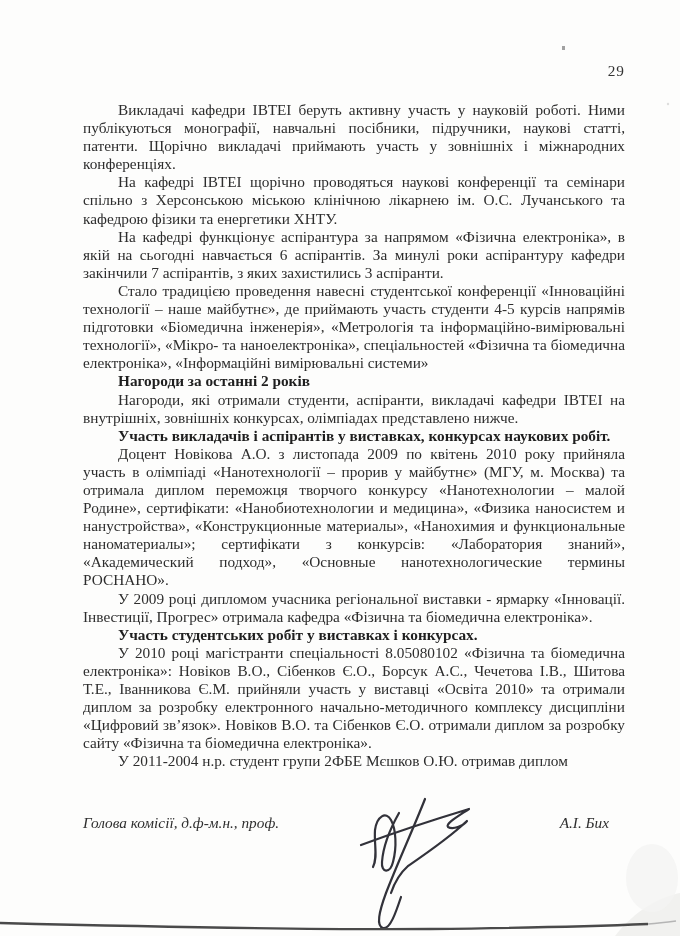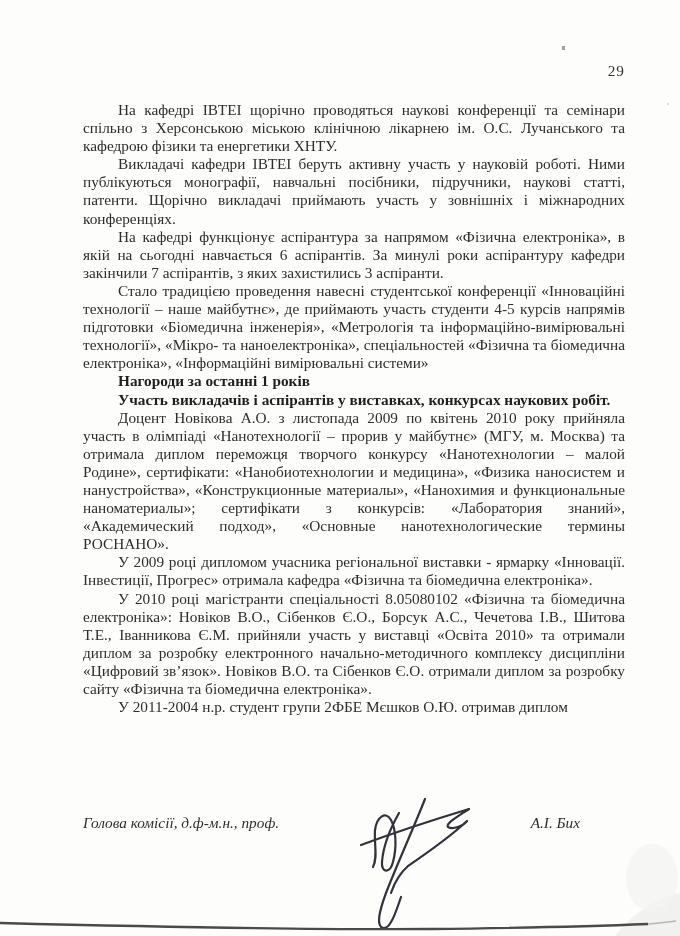--- a/index.html
+++ b/index.html
@@ -51,47 +51,49 @@
     left: 83px;
     right: 55px;
     display: flex;
     justify-content: space-between;
     align-items: flex-start;
     font-style: italic;
     font-size: 15.3px;
     color: #2e2e2e;
   }
   .footer .right-name {
-    margin-right: 45px;
+    margin-right: 16px;
   }
   .overlay {
     position: absolute;
     top: 0;
     left: 0;
     width: 680px;
     height: 936px;
     pointer-events: none;
   }
 </style>
 </head>
 <body>
 
 <div>
 
   <div class="page-number">29</div>
 
   <div class="content" id="paragraphs">
+      <p class="para">Викладачі кафедри ІВТЕІ беруть активну участь у науковій роботі. Ними публікуються монографії, навчальні посібники, підручники, наукові статті, патенти. Щорічно викладачі приймають участь у зовнішніх і міжнародних конференціях.</p>
       <p class="para">На кафедрі ІВТЕІ щорічно проводяться наукові конференції та семінари спільно з Херсонською міською клінічною лікарнею ім. О.С. Лучанського та кафедрою фізики та енергетики ХНТУ.</p>
-      <p class="para">Викладачі кафедри ІВТЕІ беруть активну участь у науковій роботі. Ними публікуються монографії, навчальні посібники, підручники, наукові статті, патенти. Щорічно викладачі приймають участь у зовнішніх і міжнародних конференціях.</p>
       <p class="para">На кафедрі функціонує аспірантура за напрямом «Фізична електроніка», в якій на сьогодні навчається 6 аспірантів. За минулі роки аспірантуру кафедри закінчили 7 аспірантів, з яких захистились 3 аспіранти.</p>
       <p class="para">Стало традицією проведення навесні студентської конференції «Інноваційні технології – наше майбутнє», де приймають участь студенти 4-5 курсів напрямів підготовки «Біомедична інженерія», «Метрологія та інформаційно-вимірювальні технології», «Мікро- та наноелектроніка», спеціальностей «Фізична та біомедична електроніка», «Інформаційні вимірювальні системи»</p>
-      <p class="para heading">Нагороди за останні 1 років</p>
+      <p class="para heading">Нагороди за останні 2 років</p>
+      <p class="para">Нагороди, які отримали студенти, аспіранти, викладачі кафедри ІВТЕІ на внутрішніх, зовнішніх конкурсах, олімпіадах представлено нижче.</p>
       <p class="para heading">Участь викладачів і аспірантів у виставках, конкурсах наукових робіт.</p>
       <p class="para">Доцент Новікова А.О. з листопада 2009 по квітень 2010 року прийняла участь в олімпіаді «Нанотехнології – прорив у майбутнє» (МГУ, м. Москва) та отримала диплом переможця творчого конкурсу «Нанотехнологии – малой Родине», сертифікати: «Нанобиотехнологии и медицина», «Физика наносистем и нанустройства», «Конструкционные материалы», «Нанохимия и функциональные наноматериалы»; сертифікати з конкурсів: «Лаборатория знаний», «Академический подход», «Основные нанотехнологические термины РОСНАНО».</p>
       <p class="para">У 2009 році дипломом учасника регіональної виставки - ярмарку «Інновації. Інвестиції, Прогрес» отримала кафедра «Фізична та біомедична електроніка».</p>
+      <p class="para heading">Участь студентських робіт у виставках і конкурсах.</p>
       <p class="para">У 2010 році магістранти спеціальності 8.05080102 «Фізична та біомедична електроніка»: Новіков В.О., Сібенков Є.О., Борсук А.С., Чечетова І.В., Шитова Т.Е., Іванникова Є.М. прийняли участь у виставці «Освіта 2010» та отримали диплом за розробку електронного начально-методичного комплексу дисципліни «Цифровий зв’язок». Новіков В.О. та Сібенков Є.О. отримали диплом за розробку сайту «Фізична та біомедична електроніка».</p>
       <p class="para">У 2011-2004 н.р. студент групи 2ФБЕ Мєшков О.Ю. отримав диплом</p>
     </div>
 
   <div class="footer">
     <span class="left-title">Голова комісії, д.ф-м.н., проф.</span>
     <span class="right-name">А.І. Бих</span>
   </div>
 
   <svg class="overlay" viewBox="0 0 680 936" xmlns="http://www.w3.org/2000/svg">

